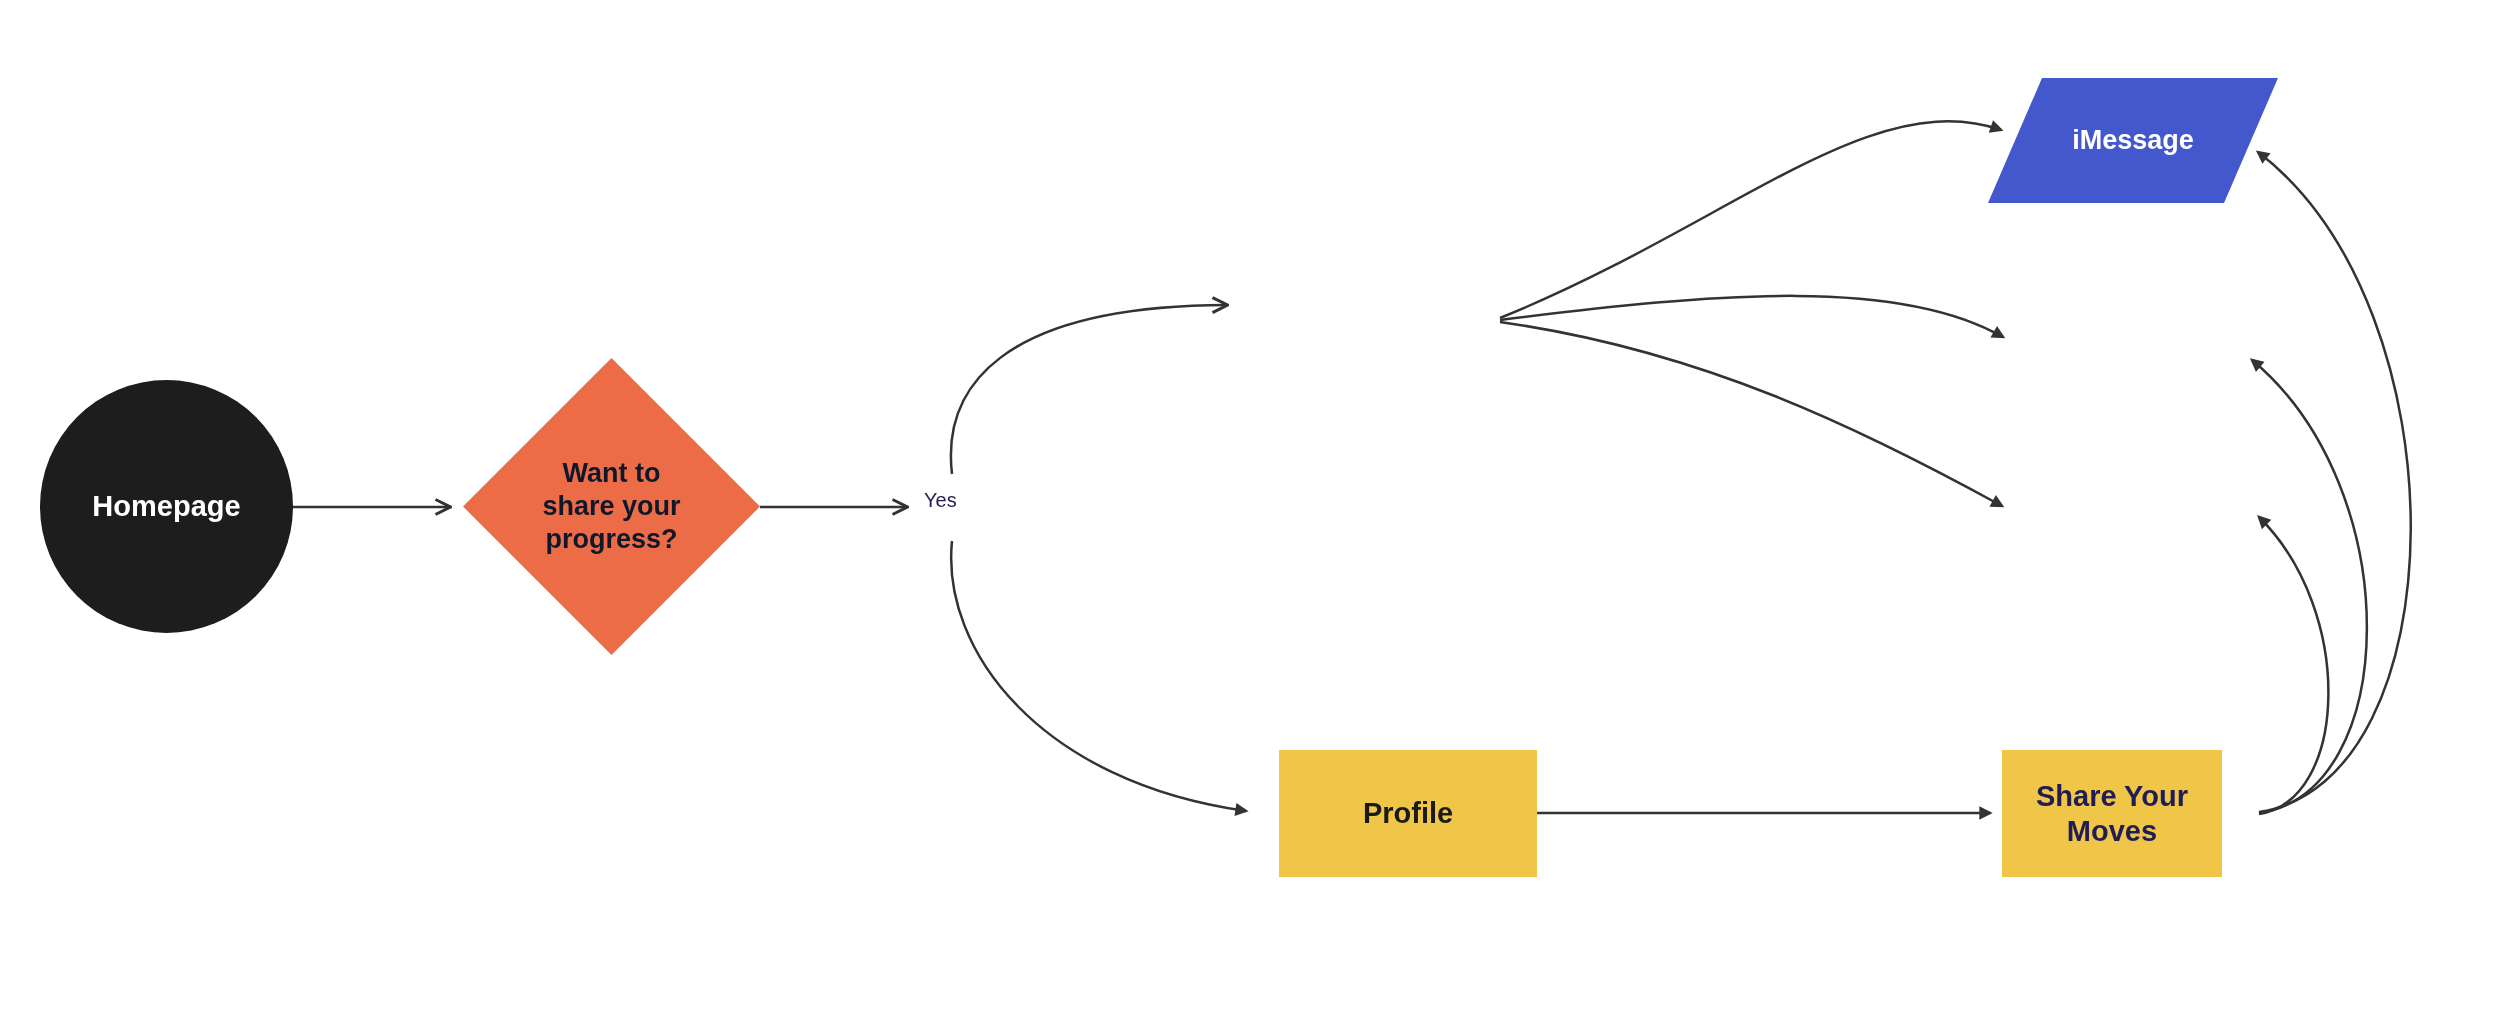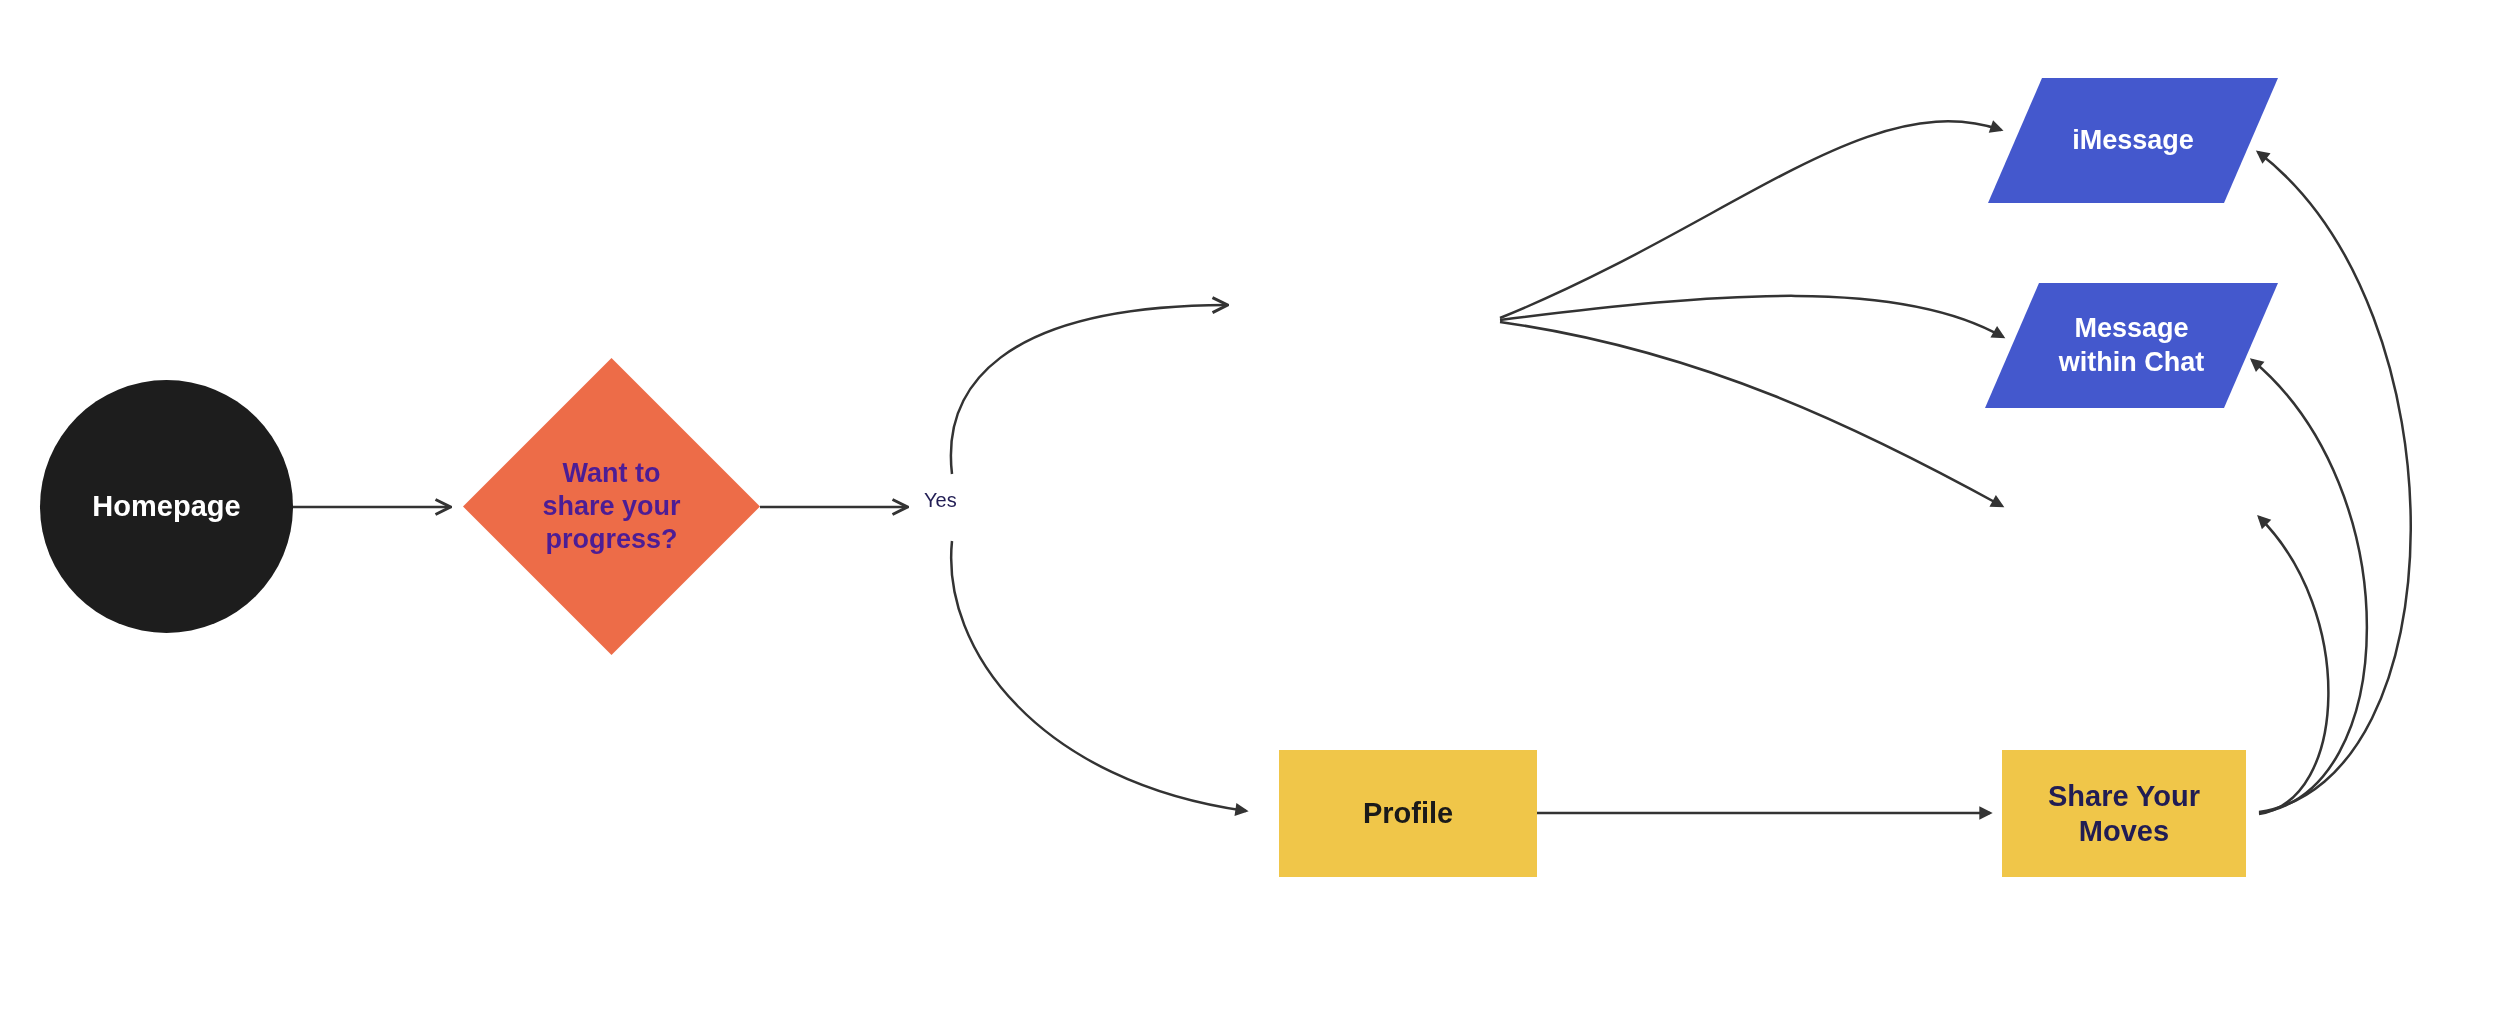--- a/index.html
+++ b/index.html
@@ -36,35 +36,35 @@
     left: 40px; top: 380px; width: 253px; height: 253px;
     border-radius: 50%;
     background: var(--c-black, #1d1d1d);
     color: #ffffff;
     font-size: 29px;
   }
   .node-diamond {
     left: 463px; top: 358px; width: 297px; height: 297px;
     clip-path: polygon(50% 0, 100% 50%, 50% 100%, 0 50%);
     background: var(--c-orange, #ed6c48);
-    color: #4c1d95;
+    color: #0f172a;
     font-size: 27px;
     line-height: 1.22;
   }
   .node-diamond .lbl { max-width: 145px; }
 
   .node-rect {
     background: var(--c-yellow, #f0c649);
     color: #1a1a1a;
     font-size: 29px;
     line-height: 1.2;
   }
   .node-message-chat { left: 1242px; top: 255px; width: 258px; height: 130px; }
   .node-profile      { left: 1262px; top: 750px; width: 258px; height: 127px; margin-left: 17px; }
-  .node-share-moves  { left: 2002px; top: 750px; width: 244px; height: 127px;
+  .node-share-moves  { left: 2002px; top: 750px; width: 220px; height: 127px;
                        color: var(--c-navy, #211d54); }
   .node-share-moves .lbl { max-width: 160px; }
 
   .node-para {
     left: 1985px; width: 293px; height: 125px;
     clip-path: polygon(54px 0, 100% 0, calc(100% - 54px) 100%, 0 100%);
     background: var(--c-blue, #4458cd);
     color: #ffffff;
     font-size: 27px;
     line-height: 1.25;
@@ -128,18 +128,15 @@
   </div>
 
   <div class="node node-rect node-share-moves">
     <span class="lbl">Share Your Moves</span>
   </div>
 
   <div class="node node-para node-imessage">
     <span class="lbl">iMessage</span>
   </div>
 
-  <div class="node node-para node-msg-within">
-    <span class="lbl">Message within Chat</span>
-  </div>
 
 
 </div>
 
 </body></html>

